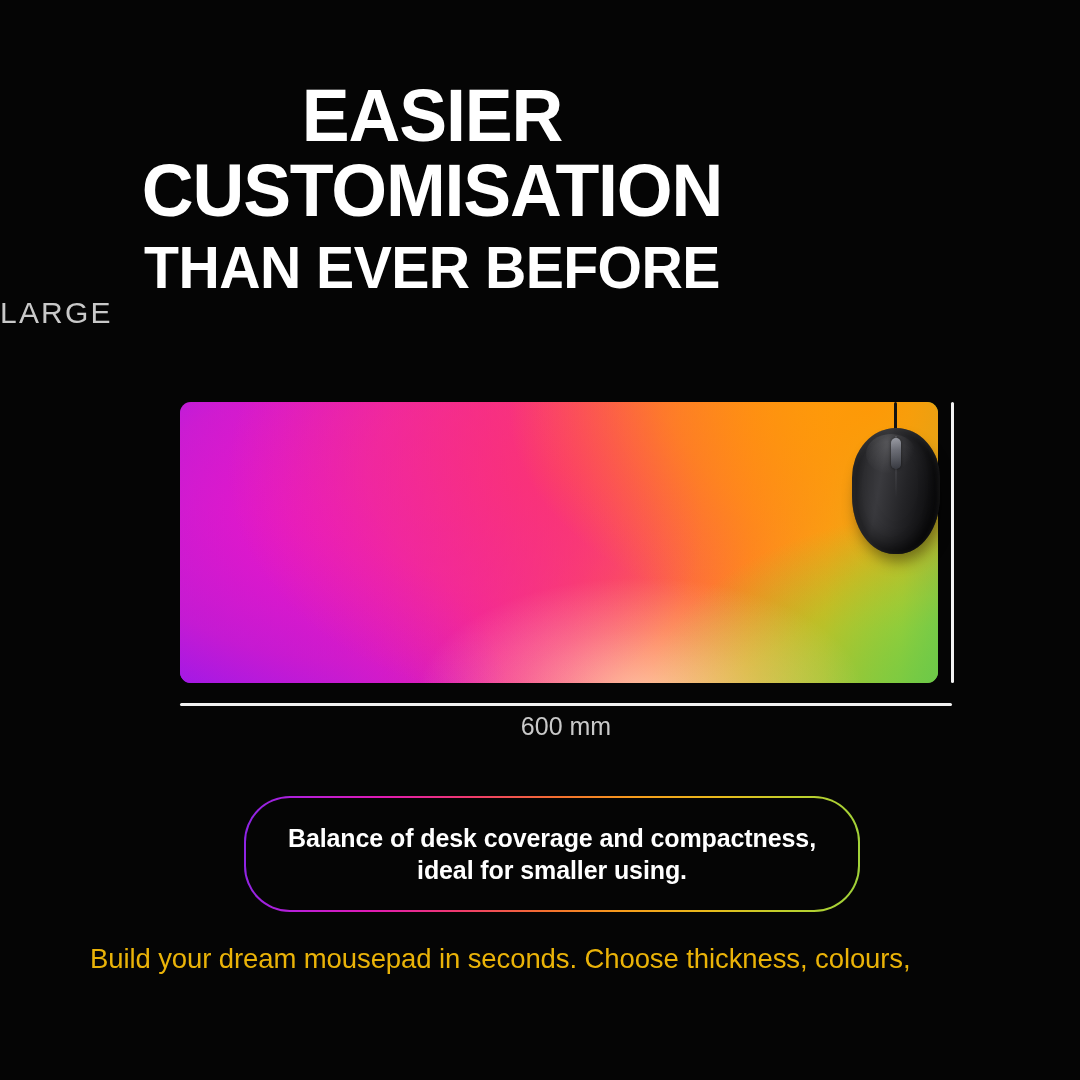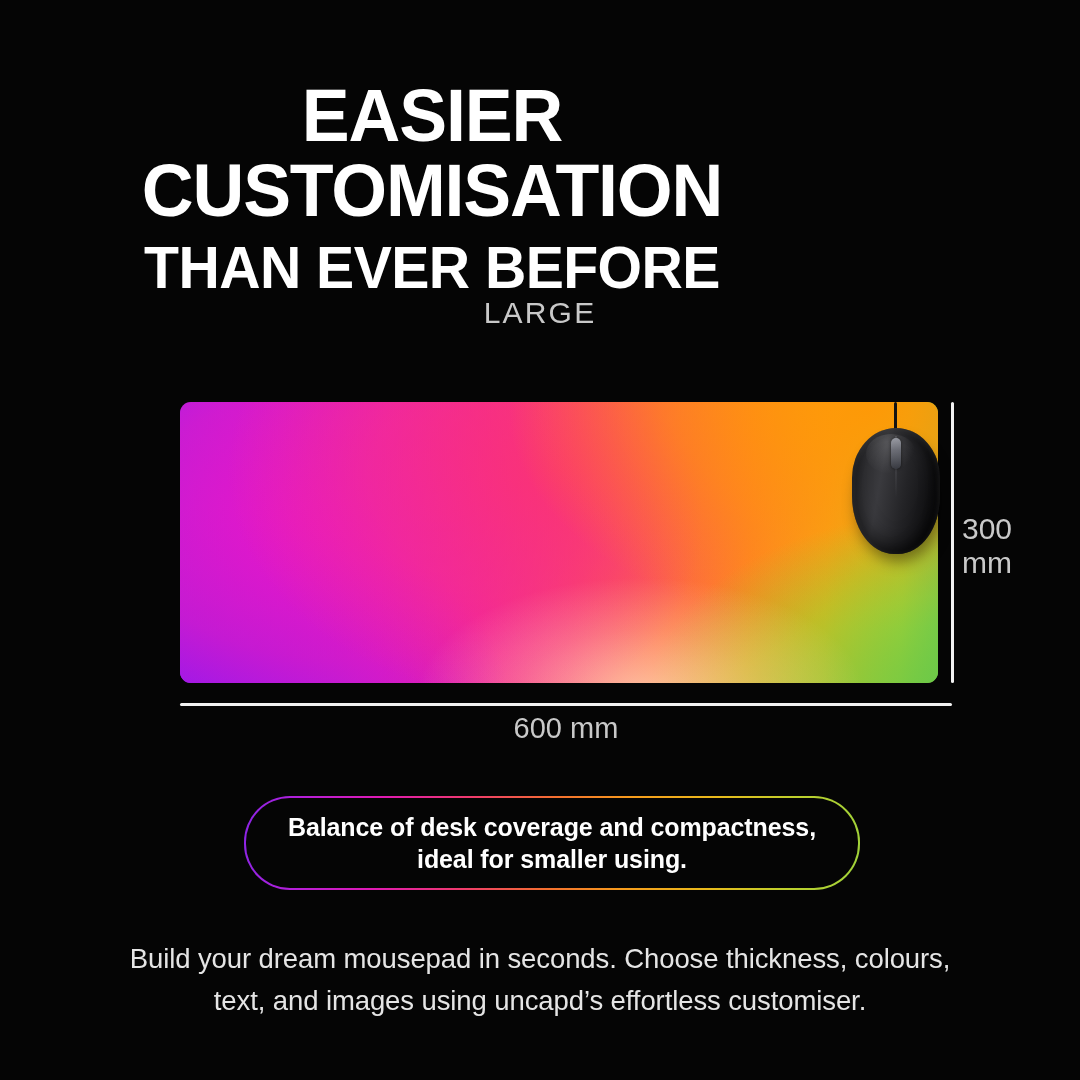--- a/index.html
+++ b/index.html
@@ -44,21 +44,21 @@
     margin-top: 8px;
     transform: scaleX(0.97);
   }
 
   
   .size-label {
     position: absolute;
     left: 0;
     top: 296px;
     width: 1080px;
-    text-align: center;
+    text-align: left;
     color: #c9c9c9;
     font-size: 30px;
     font-weight: 400;
     letter-spacing: 2.2px;
   }
 
   
   .pad-wrap {
     position: absolute;
     left: 180px;
@@ -236,31 +236,31 @@
     background: #f2f2f2;
     border-radius: 2px;
   }
   .dim-w-label {
     position: absolute;
     left: 180px;
     top: 712px;
     width: 772px;
     text-align: center;
     color: #c9c9c9;
-    font-size: 29px;
+    font-size: 25px;
     font-weight: 400;
   }
 
   
   .pill {
     position: absolute;
     left: 244px;
     top: 796px;
     width: 616px;
-    height: 94px;
+    height: 116px;
     border-radius: 46px;
     padding: 2px;
     box-sizing: border-box;
     background: linear-gradient(96deg,
       #8b25e6 0%,
       #b81fd8 10%,
       #e01ab4 22%,
       #f03a6e 36%,
       #f4702f 50%,
       #f79c1c 62%,
@@ -287,22 +287,22 @@
     letter-spacing: -0.1px;
     padding: 0 22px;
   }
 
   
   .footer {
     position: absolute;
     left: 90px;
     top: 938px;
     width: 900px;
-    text-align: center;
-    color: #e5e5e5;
+    text-align: left;
+    color: #eab308;
     font-size: 27.5px;
     font-weight: 400;
     line-height: 1.52;
     letter-spacing: -0.1px;
   }
 </style>
 </head>
 <body>
 
 <div id="stage">
@@ -328,35 +328,30 @@
     <div class="mouse">
       <div class="mouse-shadow"></div>
       <div class="mouse-body"></div>
       <div class="mouse-seam"></div>
       <div class="mouse-wheel"></div>
       <div class="mouse-gloss"></div>
     </div>
   </div>
 
   <div class="rule-v"></div>
-  <div class="dim-h-label">
-    <div>300</div>
-    <div>mm</div>
-  </div>
 
   <div class="rule-h"></div>
   <div class="dim-w-label">600 mm</div>
 
   <div class="pill">
     <div class="pill-inner">
       <div class="pill-text">
         <span>Balance of desk coverage and compactness,</span><br>
         <span>ideal for smaller using.</span>
       </div>
     </div>
   </div>
 
   <div class="footer">
     <span>Build your dream mousepad in seconds. Choose thickness, colours,</span><br>
-    <span>text, and images using uncapd’s effortless customiser.</span>
   </div>
 
 </div>
 
 </body></html>

